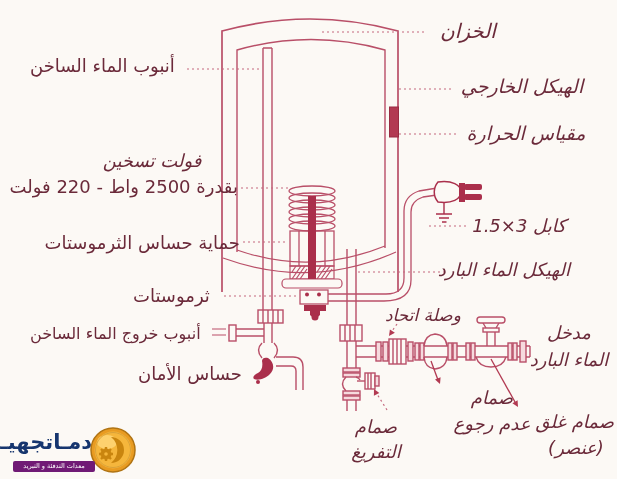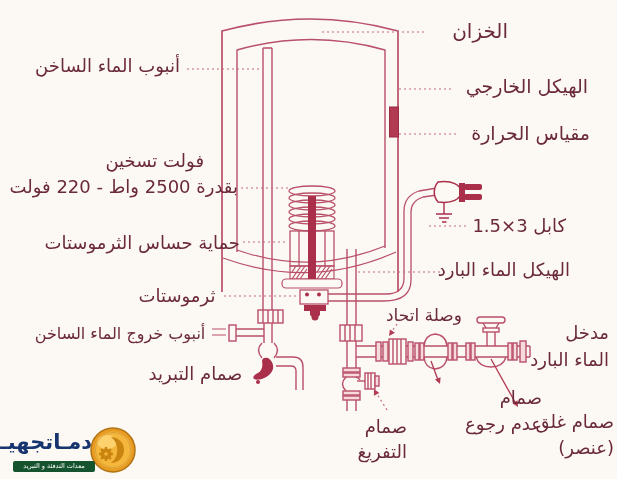--- a/index.html
+++ b/index.html
@@ -6,30 +6,30 @@
   .stage{
     position:relative;width:617px;height:479px;overflow:hidden;
     background:#fcf9f5;
     font-family:"DejaVu Sans", sans-serif;
   }
   .stage svg.diagram{position:absolute;left:0;top:0;}
   .lbl{
     position:absolute;color:#6b2a3a;font-size:18px;line-height:26px;
     white-space:nowrap;direction:rtl;
   }
-  .lbl.c{text-align:right;}
-  .lbl.r{text-align:center;}
+  .lbl.c{text-align:center;font-style:italic;}
+  .lbl.r{text-align:left;}
   .logo-text{
     position:absolute;left:0px;top:430px;width:92px;text-align:center;
     color:#16356e;font-weight:bold;font-size:21px;direction:rtl;letter-spacing:0.5px;
   }
   .logo-coin{position:absolute;left:90px;top:427px;}
   .logo-banner{
     position:absolute;left:13px;top:461px;width:82px;height:11px;
-    background:#14532d;color:#ffffff;font-size:6.5px;line-height:11px;
+    background:#701a75;color:#ffffff;font-size:6.5px;line-height:11px;
     text-align:center;direction:rtl;border-radius:2px;
   }
 </style>
 </head>
 <body>
 
 <div class="stage">
 
   <svg class="diagram" width="617" height="479" viewBox="0 0 617 479">
 
@@ -188,21 +188,21 @@
 
   <div class="lbl c" style="left:100px;top:148px;width:104px;">فولت تسخين</div>
   <div class="lbl r" style="left:20px;top:174px;width:218px;">بقدرة 2500 واط - 220 فولت</div>
 
   <div class="lbl r" style="left:62px;top:230px;width:178px;">حماية حساس الثرموستات</div>
 
   <div class="lbl r" style="left:133px;top:283px;width:88px;">ثرموستات</div>
 
   <div class="lbl r" style="left:30px;top:321px;width:180px;font-size:16px">أنبوب خروج الماء الساخن</div>
 
-  <div class="lbl r" style="left:138px;top:361px;width:115px;">صمام التبريد</div>
+  <div class="lbl r" style="left:138px;top:361px;width:115px;">حساس الأمان</div>
 
 
   <div class="lbl c" style="left:384px;top:302px;width:78px;font-size:17px">وصلة اتحاد</div>
 
   <div class="lbl c" style="left:345px;top:414px;width:62px;line-height:25px">
     <div>صمام</div>
     <div>التفريغ</div>
   </div>
 
   <div class="lbl c" style="left:442px;top:385px;width:100px;">

